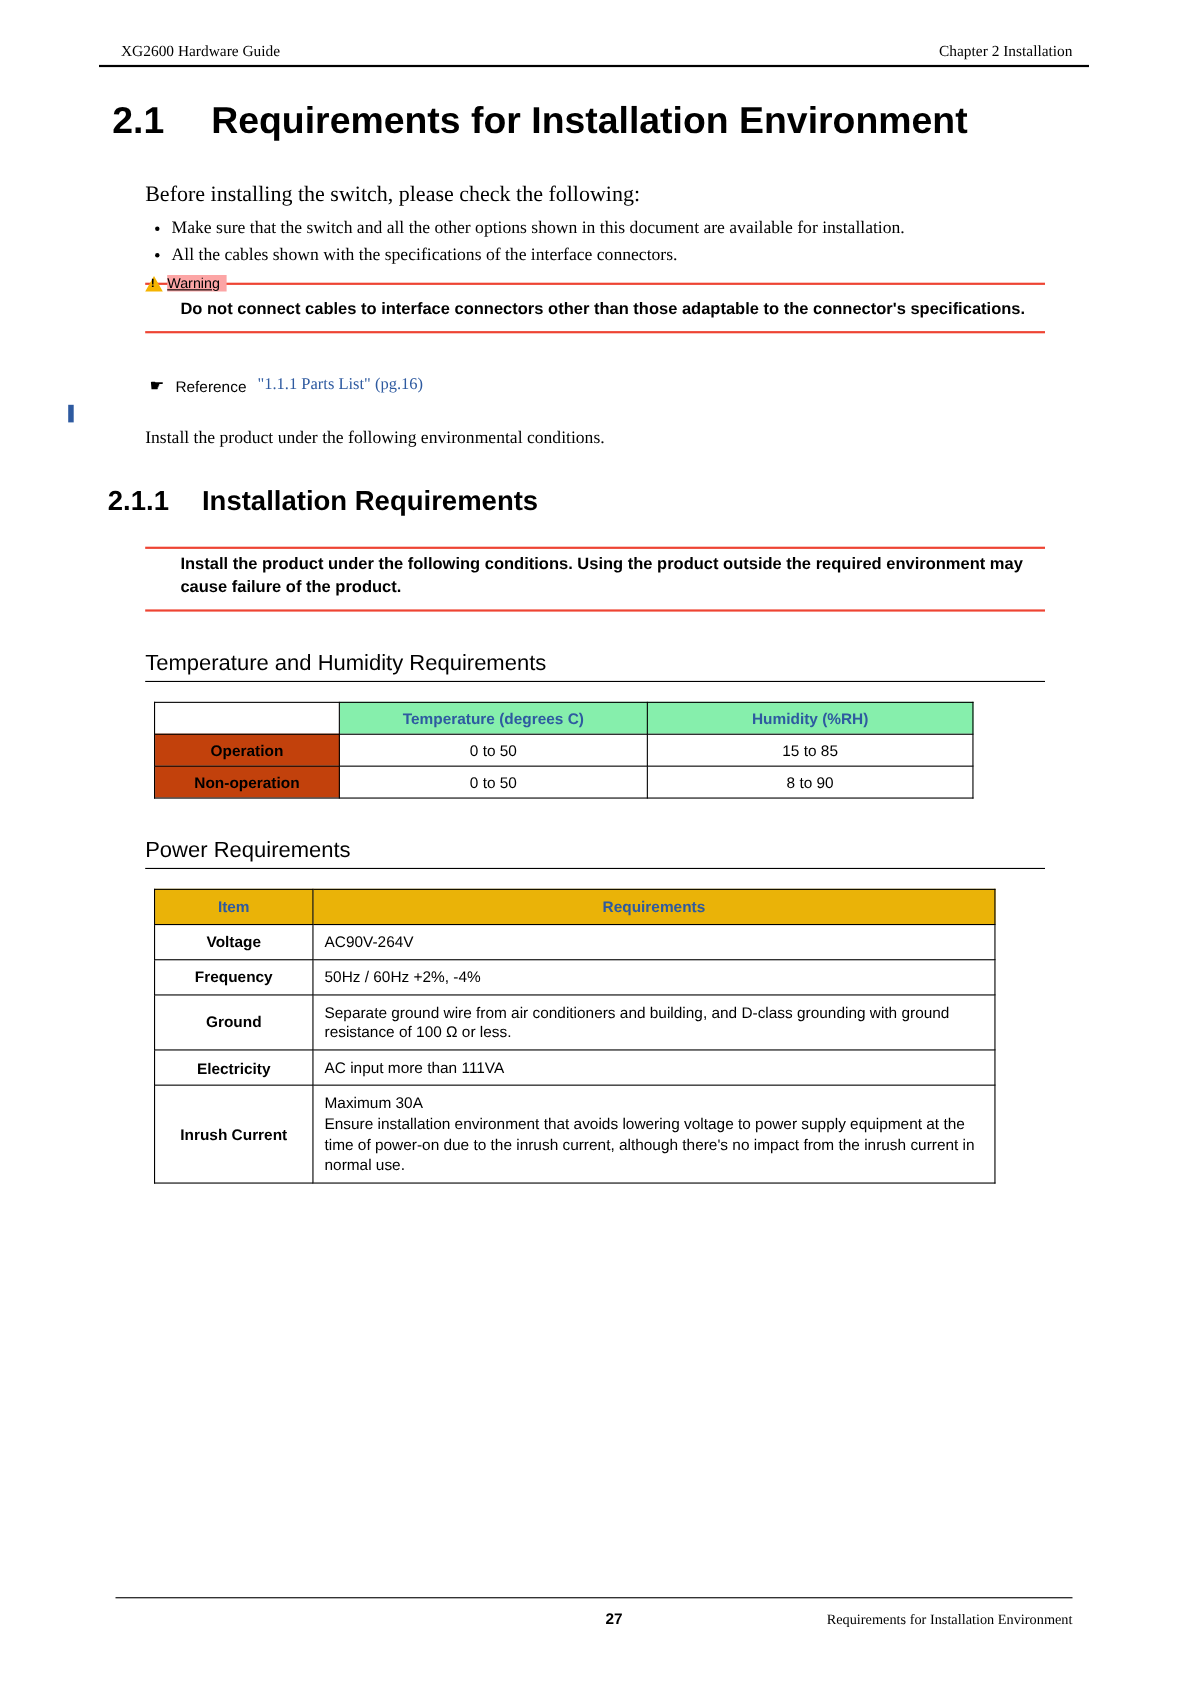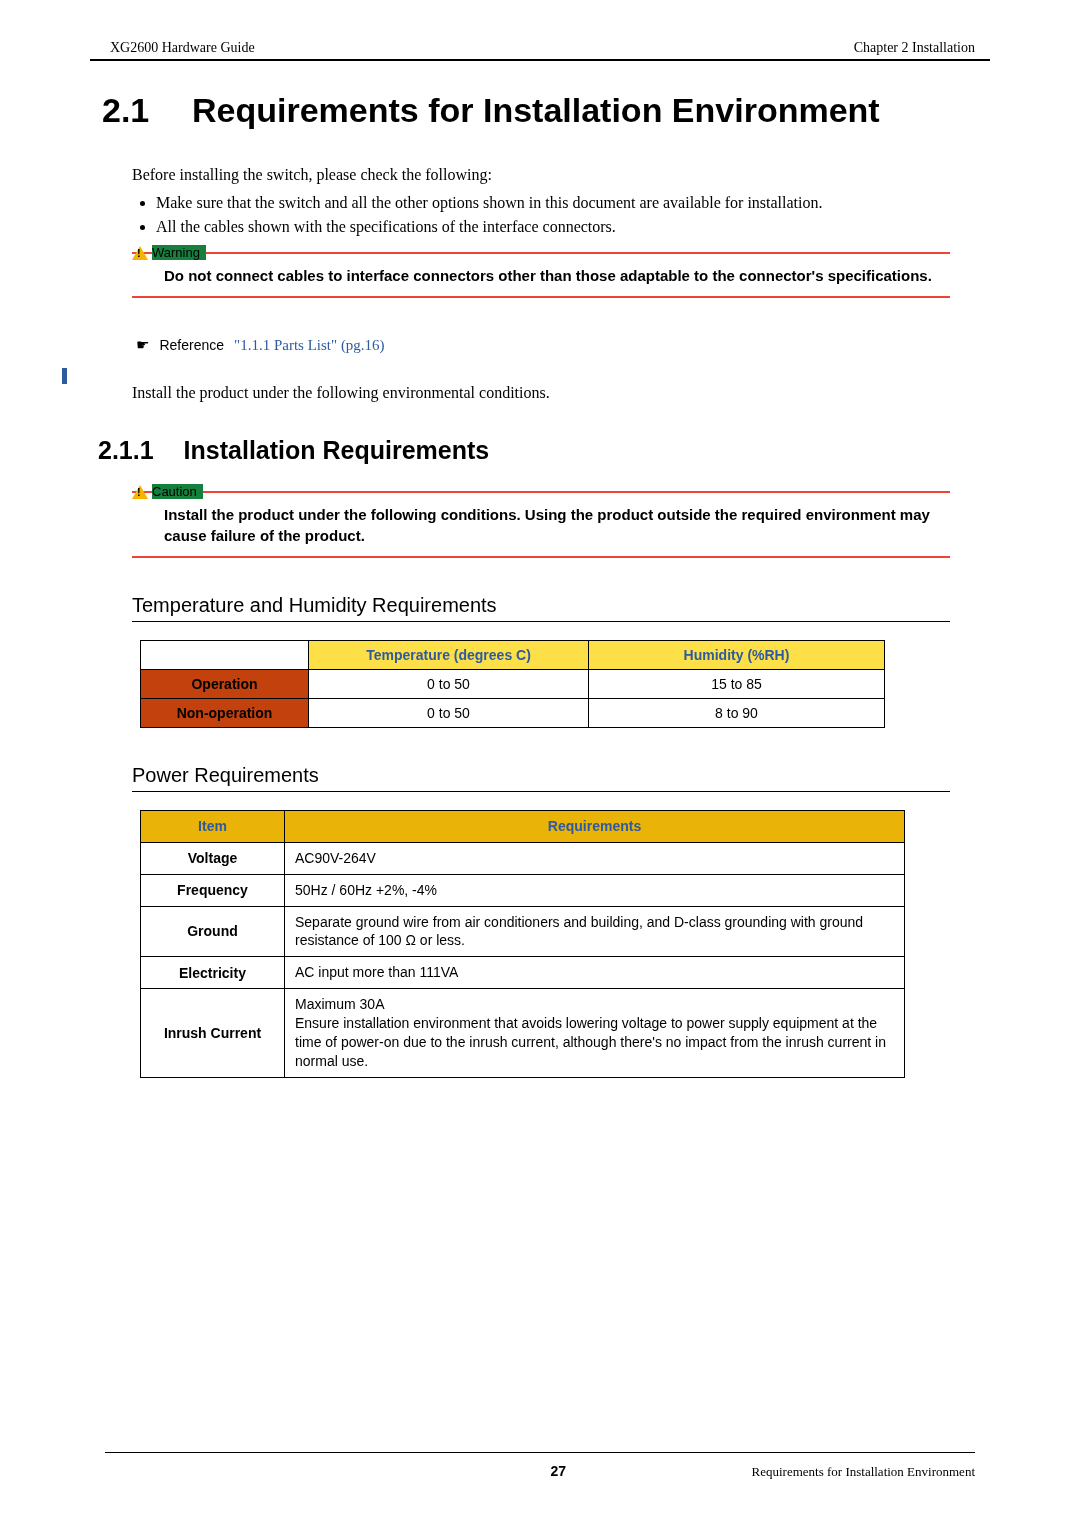--- a/index.html
+++ b/index.html
@@ -33,47 +33,47 @@
   .h1-section {
     display: flex;
     gap: 28px;
     font-family: Arial, Helvetica, sans-serif;
     font-weight: 900;
     font-size: 34px;
     line-height: 1.15;
     margin: 6px 0 36px 12px;
   }
   .h1-num { min-width: 62px; }
-  .intro { font-size: 16px; margin: 0 0 10px 42px; }
+  .intro { font-size: 20px; margin: 0 0 10px 42px; }
   .bullets { margin: 0 0 16px 66px; }
   .bullets li { font-size: 16px; margin-bottom: 6px; list-style: disc; }
   .notice-box { margin: 0 40px 0 42px; border-top: 2px solid #e43; border-bottom: 2px solid #e43; padding: 4px 0 10px 0; }
   .notice-label { font-family: Arial, sans-serif; font-size: 13px; display: flex; align-items: center; gap: 4px; margin-top: -13px; margin-bottom: 6px; }
   .tri { width: 0; height: 0; border-left: 8px solid transparent; border-right: 8px solid transparent; border-bottom: 14px solid #f5b400; position: relative; }
   .tri::after { content: "!"; position: absolute; left: -3px; top: 1px; font-weight: bold; font-size: 11px; color: #000; font-family: Arial; }
-  .notice-label-text { background:#15803d; padding-right:6px; }
+  .notice-label-text { background:#fca5a5; padding-right:6px;text-decoration:underline; }
   .notice-text { font-family: Arial, sans-serif; font-weight: bold; font-size: 15px; margin-left: 32px; line-height: 1.35; }
   .reference-row { margin: 38px 0 30px 46px; font-size: 15px; display:flex; align-items:center; gap:10px; }
   .hand-icon { font-size:15px; color:#000; }
   .reference-label { font-family: Arial, sans-serif; font-size: 14px; }
   .reference-link { color: #2e5aa0; font-family: 'Times New Roman', serif; }
   .para { font-size: 16px; margin: 0 0 34px 42px; }
   .h2-section {
     display: flex; gap: 30px;
     font-family: Arial, sans-serif; font-weight: bold; font-size: 25px;
     margin: 6px 0 26px 8px;
   }
   .h3-section {
     font-family: Arial, sans-serif; font-weight: normal; font-size: 20px;
     margin: 36px 0 0 42px; border-bottom: 1px solid #000; padding-bottom: 4px;
     margin-right: 40px;
   }
   .tbl { border-collapse: collapse; margin: 18px 0 0 50px; font-family: Arial, sans-serif; font-size: 14px; }
   .tbl th, .tbl td { border: 1px solid #000; padding: 6px 12px; text-align: center; }
-  .tbl th { background: #fde047; color: #2e5aa0; font-weight: bold; }
+  .tbl th { background: #86efac; color: #2e5aa0; font-weight: bold; }
   .tbl .rowhead { font-weight: bold; background: #c2410c; color:#000; }
   .tbl2 { border-collapse: collapse; margin: 18px 0 0 50px; font-family: Arial, sans-serif; font-size: 14px; }
   .tbl2 th, .tbl2 td { border: 1px solid #000; padding: 6px 10px; vertical-align: middle; }
   .tbl2 th { background: #eab308; color: #2e5aa0; font-weight: bold; text-align:center; }
   .tbl2 .itemcol { font-weight: bold; text-align: center; width: 144px; }
   .tbl2 .reqcol { text-align: left; width: 620px; line-height:1.35; }
   .footer { position: absolute; bottom: 48px; left: 0; right: 0; padding: 0 105px; border-top: 0; }
   .footer-line { border-top: 1px solid #000; margin: 0 0 10px 0; }
   .footer-row { display:flex; justify-content:space-between; align-items:baseline; }
   .page-num { font-family: Arial, sans-serif; font-weight: bold; font-size: 14px; margin: 0 auto; }
@@ -115,24 +115,20 @@
 </div>
 
 <p class="para">Install the product under the following environmental conditions.</p>
 
 <div class="h2-section">
   <span>2.1.1</span>
   <span>Installation Requirements</span>
 </div>
 
 <div class="notice-box">
-  <div class="notice-label">
-    <span class="tri"></span>
-    <span class="notice-label-text">Caution</span>
-  </div>
   <p class="notice-text">Install the product under the following conditions. Using the product outside the required environment may cause failure of the product.</p>
 </div>
 
 <h3 class="h3-section">Temperature and Humidity Requirements</h3>
 
 <table class="tbl">
   <tbody>
       <tr>
     <th style="background:#fff;border-top:1px solid #000;"></th>
     <th style="width:280px">Temperature (degrees C)</th>

